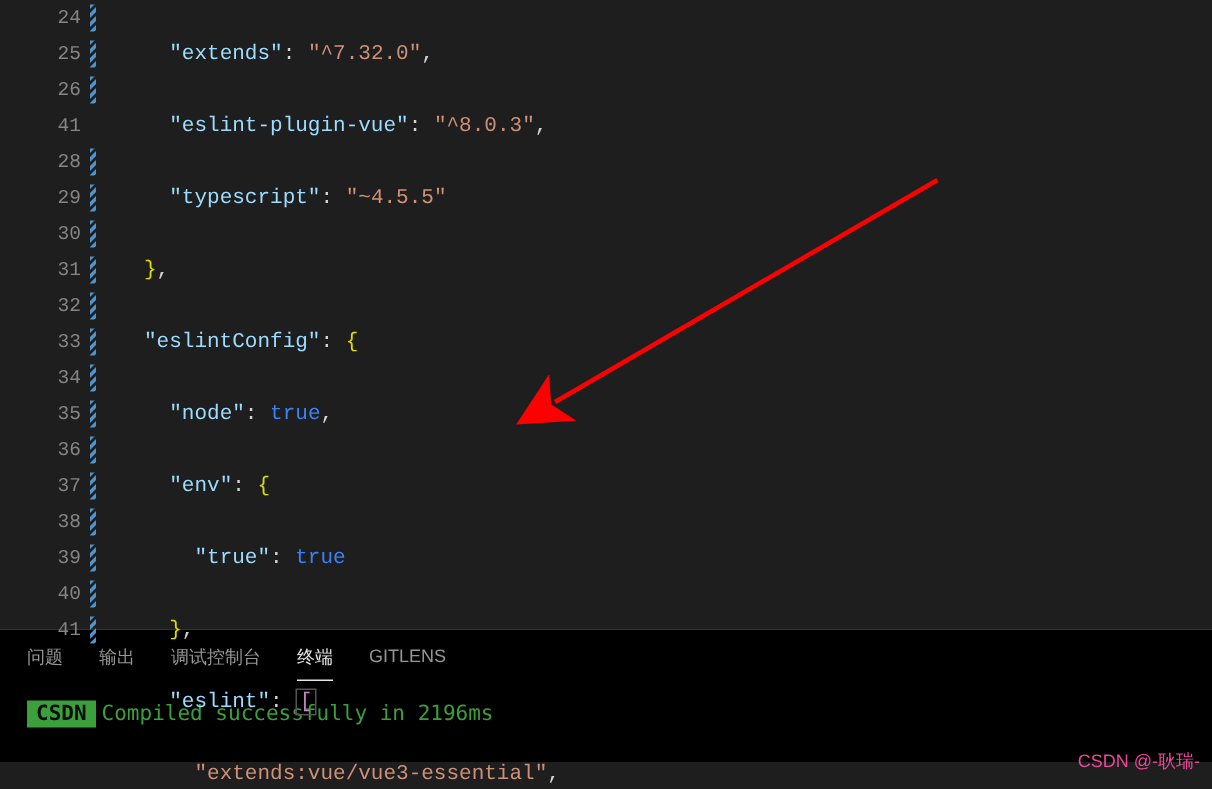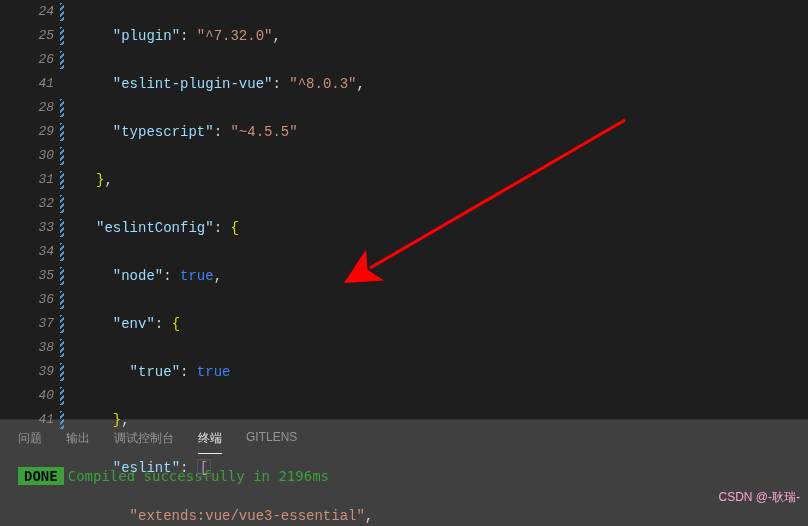--- a/index.html
+++ b/index.html
@@ -21,21 +21,21 @@
 .gutter {
   width: 72px;
   background: #1e1e1e;
   text-align: right;
   padding-right: 18px;
   color: #858585;
   line-height: 24px;
   font-size: 13px;
   position: relative;
 }
-.gutter .ln { position: relative; font-style: italic; }
+.gutter .ln { position: relative; }
 .decor {
   position: absolute;
   right: -10px;
   top: 3px;
   width: 4px;
   height: 18px;
   background: linear-gradient(135deg, #4e94ce 25%, transparent 25%, transparent 50%, #4e94ce 50%, #4e94ce 75%, transparent 75%);
   background-size: 6px 6px;
 }
 .code {
@@ -49,23 +49,23 @@
 .tok-str { color: #ce9178; }
 .tok-bool { color: #3b82f6; }
 .tok-punc { color: #d4d4d4; }
 .tok-brace { color: #dcdc00; }
 .tok-bracket { color: #c586c0; }
 .cursor-box {
   border: 1px solid #555;
   padding: 0 2px;
 }
 .panel {
-  height: 107px;
+  height: 89px;
   border-top: 1px solid #333;
-  background: #404040;
+  background: #000000;
 }
 .tabs {
   display: flex;
   gap: 24px;
   padding: 10px 18px 0 18px;
   font-size: 12px;
   color: #969696;
   font-family: "Microsoft YaHei", sans-serif;
 }
 .tab { padding-bottom: 6px; cursor: pointer; }
@@ -81,22 +81,22 @@
 .done-badge {
   background: #3ba03b;
   color: #0b0b0b;
   padding: 1px 6px;
   font-weight: bold;
 }
 .done-msg { color: #3ba03b; margin-left: 4px; }
 .watermark {
   position: absolute;
   right: 8px;
-  bottom: 20px;
-  color: #f9a8d4;
+  bottom: 10px;
+  color: #ec4899;
   font-size: 12px;
   font-family: "Microsoft YaHei", sans-serif;
 }
 .arrow-svg {
   position: absolute;
   top: 0;
   left: 0;
   pointer-events: none;
 }
 </style>
@@ -118,21 +118,21 @@
       <div class="ln">34<span class="decor"></span></div>
       <div class="ln">35<span class="decor"></span></div>
       <div class="ln">36<span class="decor"></span></div>
       <div class="ln">37<span class="decor"></span></div>
       <div class="ln">38<span class="decor"></span></div>
       <div class="ln">39<span class="decor"></span></div>
       <div class="ln">40<span class="decor"></span></div>
       <div class="ln">41<span class="decor"></span></div>
     </div>
   <div class="code">
-<div>  <span class="tok-key">"<span>plugin</span>"</span><span class="tok-punc">: </span><span class="tok-str">"<span>^7.32.0</span>"</span><span class="tok-punc">,</span></div>
+<div>  <span class="tok-key">"<span>extends</span>"</span><span class="tok-punc">: </span><span class="tok-str">"<span>^7.32.0</span>"</span><span class="tok-punc">,</span></div>
 <div>  <span class="tok-key">"<span>eslint-plugin-vue</span>"</span><span class="tok-punc">: </span><span class="tok-str">"<span>^8.0.3</span>"</span><span class="tok-punc">,</span></div>
 <div>  <span class="tok-key">"<span>typescript</span>"</span><span class="tok-punc">: </span><span class="tok-str">"<span>~4.5.5</span>"</span></div>
 <div><span class="tok-brace">}</span><span class="tok-punc">,</span></div>
 <div><span class="tok-key">"<span>eslintConfig</span>"</span><span class="tok-punc">: </span><span class="tok-brace">{</span></div>
 <div>  <span class="tok-key">"<span>node</span>"</span><span class="tok-punc">: </span><span class="tok-bool">true</span><span class="tok-punc">,</span></div>
 <div>  <span class="tok-key">"<span>env</span>"</span><span class="tok-punc">: </span><span class="tok-brace">{</span></div>
 <div>    <span class="tok-key">"<span>true</span>"</span><span class="tok-punc">: </span><span class="tok-bool">true</span></div>
 <div>  <span class="tok-brace">}</span><span class="tok-punc">,</span></div>
 <div>  <span class="tok-key">"<span>eslint</span>"</span><span class="tok-punc">: </span><span class="tok-bracket cursor-box">[</span></div>
 <div>    <span class="tok-str">"<span>extends:vue/vue3-essential</span>"</span><span class="tok-punc">,</span></div>
@@ -156,17 +156,17 @@
 
 <div class="panel">
   <div class="tabs" id="tabs">
       <div class="tab">问题</div>
       <div class="tab">输出</div>
       <div class="tab">调试控制台</div>
       <div class="tab active">终端</div>
       <div class="tab">GITLENS</div>
     </div>
   <div class="terminal">
-    <span class="done-badge">DONE</span><span class="done-msg">Compiled successfully in 2196ms</span>
+    <span class="done-badge">CSDN</span><span class="done-msg">Compiled successfully in 2196ms</span>
   </div>
 </div>
 
 <div class="watermark">CSDN @-耿瑞-</div>
 
 </body></html>

